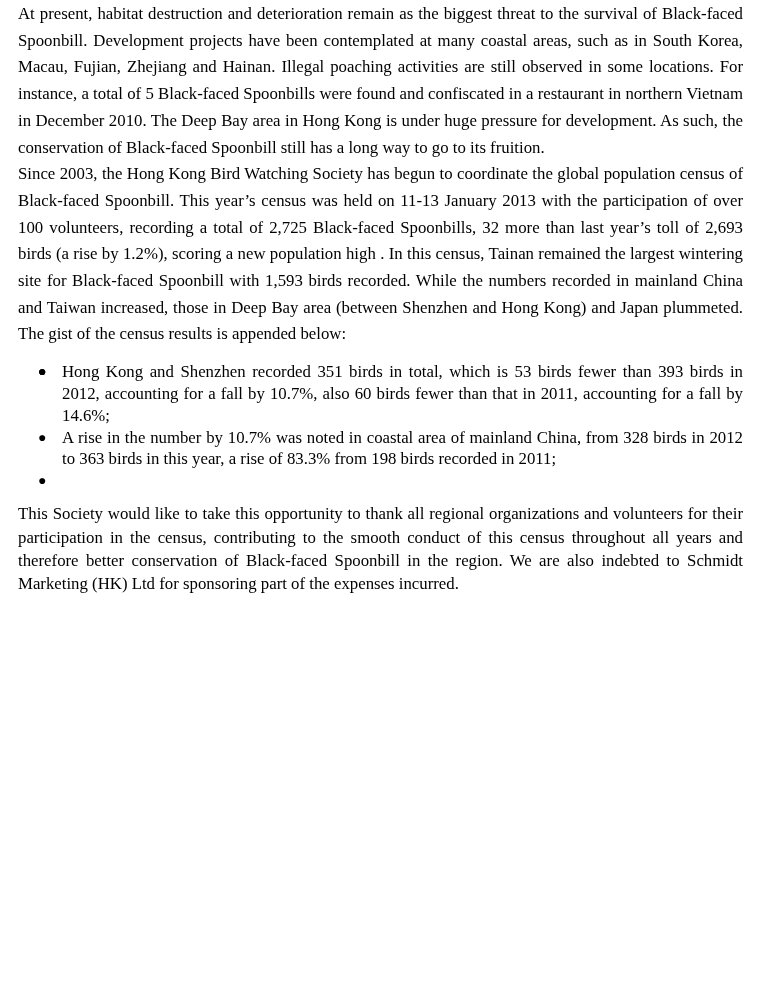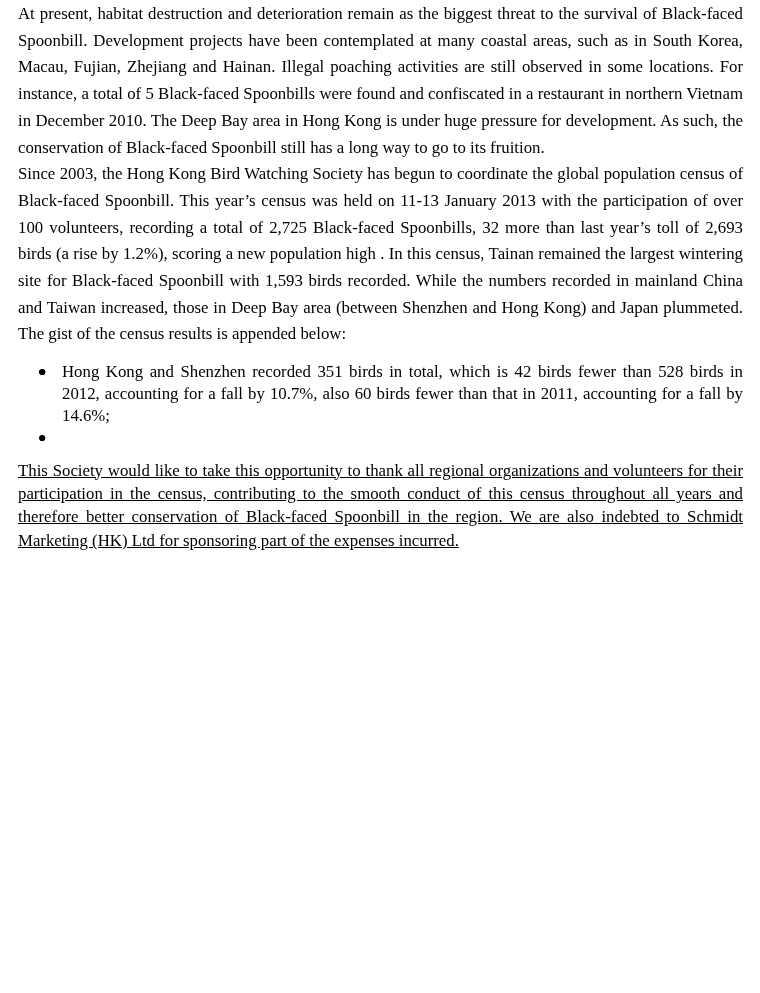--- a/index.html
+++ b/index.html
@@ -48,45 +48,45 @@
     position: absolute;
     left: 20px;
     top: 0;
     line-height: 21.8px;
     font-size: 14px;
   }
   .para-locations { margin-top: 26px; }
   .para-thanks {
     margin-top: 32px;
     line-height: 23.4px;
-    text-decoration: underline;
   }
 </style>
 </head>
 <body>
 
 <div class="page">
 
   <p class="para para-threats">At present, habitat destruction and deterioration remain as the biggest threat to the survival of Black-faced Spoonbill. Development projects have been contemplated at many coastal areas, such as in South Korea, Macau, Fujian, Zhejiang and Hainan. Illegal poaching activities are still observed in some locations. For instance, a total of 5 Black-faced Spoonbills were found and confiscated in a restaurant in northern Vietnam in December 2010. The Deep Bay area in Hong Kong is under huge pressure for development. As such, the conservation of Black-faced Spoonbill still has a long way to go to its fruition.</p>
 
   <p class="para para-census">Since 2003, the Hong Kong Bird Watching Society has begun to coordinate the global population census of Black-faced Spoonbill. This year’s census was held on 11-13 January 2013 with the participation of over 100 volunteers, recording a total of 2,725 Black-faced Spoonbills, 32 more than last year’s toll of 2,693 birds (a rise by 1.2%), scoring a new population high . In this census, Tainan remained the largest wintering site for Black-faced Spoonbill with 1,593 birds recorded. While the numbers recorded in mainland China and Taiwan increased, those in Deep Bay area (between Shenzhen and Hong Kong) and Japan plummeted. The gist of the census results is appended below:</p>
 
   <ul class="bullet-list">
     <li class="bullet-item">
       <span class="bullet-marker">●</span>
     </li>
     <li class="bullet-item">
       <span class="bullet-marker">●</span>
     </li>
     <li class="bullet-item">
       <span class="bullet-marker">●</span>
-      <span class="bullet-text">Hong Kong and Shenzhen recorded 351 birds in total, which is 42 birds fewer than 528 birds in 2012, accounting for a fall by 10.7%, also 60 birds fewer than that in 2011, accounting for a fall by 14.6%;</span>
+      <span class="bullet-text">Hong Kong and Shenzhen recorded 351 birds in total, which is 53 birds fewer than 393 birds in 2012, accounting for a fall by 10.7%, also 60 birds fewer than that in 2011, accounting for a fall by 14.6%;</span>
     </li>
     <li class="bullet-item">
       <span class="bullet-marker">●</span>
+      <span class="bullet-text">A rise in the number by 10.7% was noted in coastal area of mainland China, from 328 birds in 2012 to 363 birds in this year, a rise of 83.3% from 198 birds recorded in 2011;</span>
     </li>
     <li class="bullet-item">
       <span class="bullet-marker">●</span>
     </li>
   </ul>
 
 
   <p class="para para-thanks">This Society would like to take this opportunity to thank all regional organizations and volunteers for their participation in the census, contributing to the smooth conduct of this census throughout all years and therefore better conservation of Black-faced Spoonbill in the region. We are also indebted to Schmidt Marketing (HK) Ltd for sponsoring part of the expenses incurred.</p>
 
 </div>

